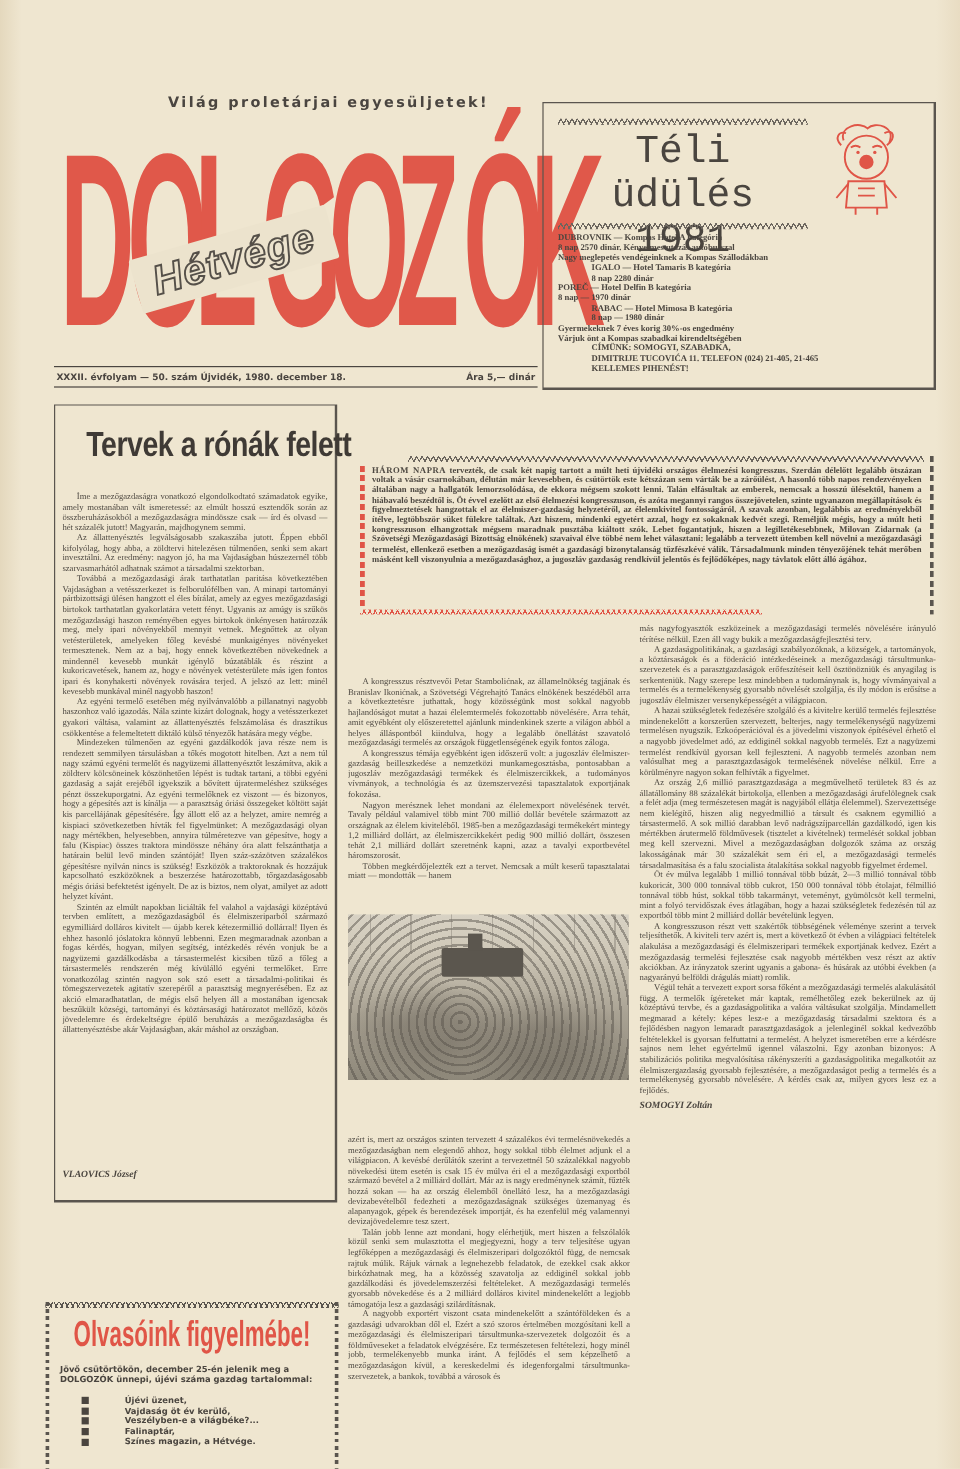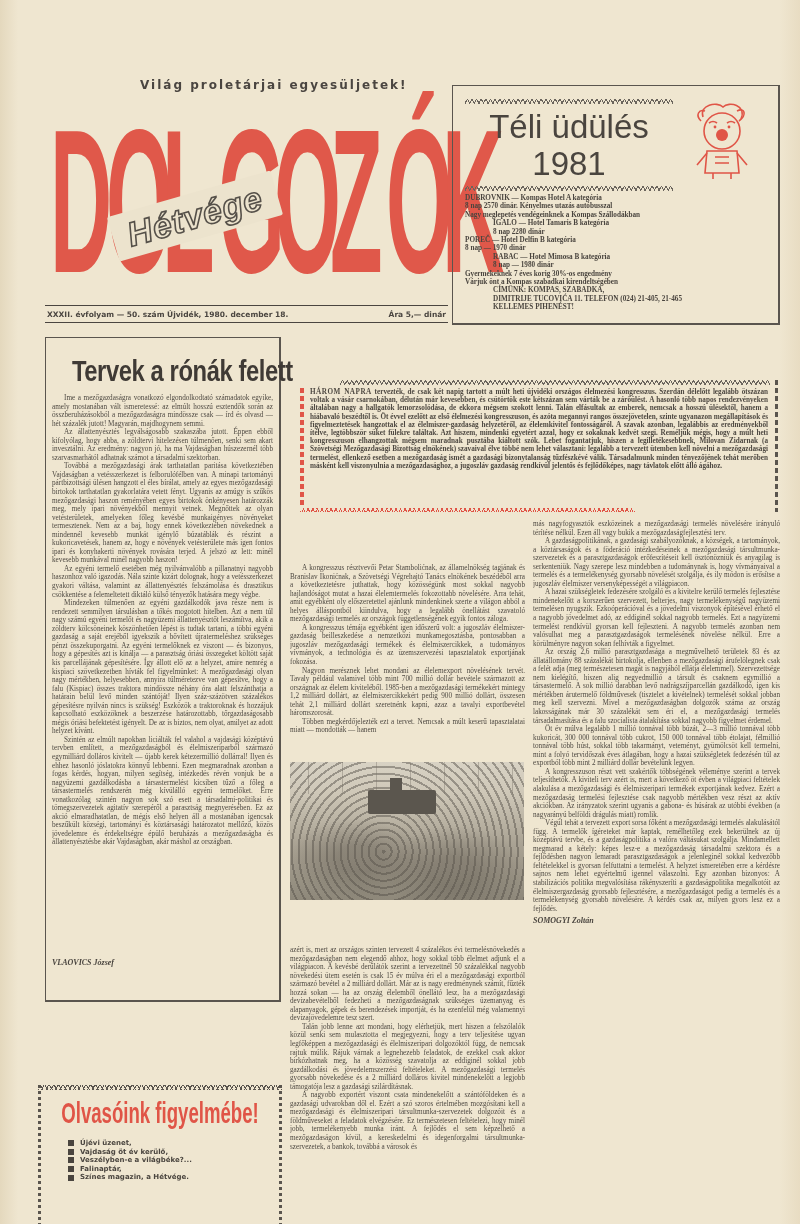--- a/index.html
+++ b/index.html
@@ -34,36 +34,36 @@
     font-family: "DejaVu Sans", sans-serif; font-size: 7.5px; font-weight: bold; color: #4a4540; padding: 0 2px; }
 
   
   .ad { position: absolute; left: 452px; top: 85px; width: 328px; height: 240px;
     border: 1px solid #5a554e; border-right-width: 2px; border-bottom-width: 2px; }
   .zig { height: 5px; background: repeating-linear-gradient(60deg, #6b655d 0 1px, transparent 1px 4px),
     repeating-linear-gradient(-60deg, #6b655d 0 1px, transparent 1px 4px); }
   .ad .zig.top { position: absolute; left: 12px; top: 13px; width: 208px; }
   .ad .zig.bot { position: absolute; left: 12px; top: 100px; width: 208px; }
   .ad-title { position: absolute; left: 12px; top: 22px; width: 208px; text-align: center;
-    font-family: Liberation Sans, sans-serif; font-size: 33px; line-height: 37px; color: #4a453f; }
+    font-family: Liberation Mono, monospace; font-size: 33px; line-height: 37px; color: #4a453f; }
   .mascot { position: absolute; left: 236px; top: 15px; width: 66px; height: 80px; }
   .ad-body { position: absolute; left: 12px; top: 108px; width: 312px;
     font-family: "Liberation Serif", serif; font-size: 7.2px; line-height: 8.4px; font-weight: bold; color: #4a453f; }
   .ad-body .l { display: block; white-space: nowrap; }
   .ad-body .i { padding-left: 28px; }
 
   
   .left-article { position: absolute; left: 45px; top: 337px; width: 236px; height: 665px;
     border: 1px solid #5a554e; border-right-width: 2px; border-bottom-width: 2px; padding: 0 6px; }
   .left-article h1 { font-family: "Liberation Sans", sans-serif; font-weight: bold; font-size: 29px;
     color: #3f3a35; text-align: center; margin-top: 17px; transform: scaleX(0.82); transform-origin: center; white-space: nowrap; letter-spacing: -0.5px; }
   .body-text { font-family: "Liberation Serif", serif; font-size: 7.2px; line-height: 8.55px; color: #4e4942;
     text-align: justify; hyphens: auto; }
   .body-text p { text-indent: 12px; }
-  .left-article .body-text { margin-top: 6px; height: 560px; overflow: hidden; }
+  .left-article .body-text { margin-top: 22px; height: 560px; overflow: hidden; }
   .byline { font-style: italic; font-weight: bold; font-size: 8px; color: #4a453f; margin-top: 4px; }
 
   
   .main-headline { position: absolute; left: 290px; top: 338px; width: 490px; height: 40px;
     display: flex; align-items: flex-end; justify-content: space-between; }
   .main-headline .wav { width: 48px; height: 5px; margin-bottom: 8px; }
   .main-headline h2 { font-family: "Liberation Sans", sans-serif; font-weight: bold; font-size: 44px; line-height: 42px;
     color: #e05547; transform: scaleX(0.6); white-space: nowrap; letter-spacing: -1px; margin: 0 -120px; }
 
   
@@ -103,21 +103,21 @@
     background: repeating-linear-gradient(60deg, #5a554e 0 1px, transparent 1px 4px),
     repeating-linear-gradient(-60deg, #5a554e 0 1px, transparent 1px 4px); }
   .notice .frame-t { top: 0; } .notice .frame-b { bottom: 0; }
   .notice .frame-l, .notice .frame-r { position: absolute; top: 0; width: 3px; height: 100%;
     background: repeating-linear-gradient(180deg, #5a554e 0 3px, transparent 3px 6px); }
   .notice .frame-l { left: 0; } .notice .frame-r { right: 0; }
   .notice h3 { font-family: "Liberation Sans", sans-serif; font-weight: bold; font-size: 30px; line-height: 36px; color: #e05547;
     text-align: center; transform: scaleX(0.62); white-space: nowrap; margin: 4px -60px 0; }
   .notice .intro { font-family: "DejaVu Sans", sans-serif; font-size: 7px; line-height: 9px; font-weight: bold; color: #4a453f; margin: 6px 4px 0; }
   .notice ul { list-style: none; margin: 8px 0 0 22px; }
-  .notice li { font-family: "DejaVu Sans", sans-serif; font-size: 7px; line-height: 8.6px; font-weight: bold; color: #4a453f; display: flex; align-items: center; }
+  .notice li { font-family: "DejaVu Sans", sans-serif; font-size: 7px; line-height: 8.6px; font-weight: bold; color: #4a453f; display: flex; align-items: center; gap: 24px; }
   .notice li .sq { width: 6px; height: 6px; background: #4a453f; margin-right: 6px; flex: none; }
 </style>
 </head>
 <body>
 
 <div class="page">
 
   <div class="slogan">Világ proletárjai egyesüljetek!</div>
   <div class="masthead">
     <div class="masthead-title">
@@ -166,21 +166,21 @@
       <span class="l">8 nap 2570 dinár. Kényelmes utazás autóbusszal</span>
       <span class="l">Nagy meglepetés vendégeinknek a Kompas Szállodákban</span>
       <span class="l i">IGALO — Hotel Tamaris B kategória</span>
       <span class="l i">8 nap 2280 dinár</span>
       <span class="l">POREČ — Hotel Delfin B kategória</span>
       <span class="l">8 nap — 1970 dinár</span>
       <span class="l i">RABAC — Hotel Mimosa B kategória</span>
       <span class="l i">8 nap — 1980 dinár</span>
       <span class="l">Gyermekeknek 7 éves korig 30%-os engedmény</span>
       <span class="l">Várjuk önt a Kompas szabadkai kirendeltségében</span>
-      <span class="l i">CÍMÜNK: KOMPAS, SZABADKA,</span>
+      <span class="l i">CÍMÜNK: SOMOGYI, SZABADKA,</span>
       <span class="l i">DIMITRIJE TUCOVIĆA 11. TELEFON (024) 21-405, 21-465</span>
       <span class="l i">KELLEMES PIHENÉST!</span>
     </div>
   </div>
 
   <div class="left-article">
     <h1>Tervek a rónák felett</h1>
     <div class="body-text">
       <p>Íme a mezőgazdaságra vonatkozó elgondolkodtató számadatok egyike, amely mostanában vált ismeretessé: az elmúlt hosszú esztendők során az összberuházásokból a mezőgazdaságra mindössze csak — írd és olvasd — hét százalék jutott! Magyarán, majdhogynem semmi.</p>
       <p>Az állattenyésztés legválságosabb szakaszába jutott. Éppen ebből kifolyólag, hogy abba, a zöldtervi hitelezésen túlmenően, senki sem akart invesztálni. Az eredmény: nagyon jó, ha ma Vajdaságban húszezernél több szarvasmarhától adhatnak számot a társadalmi szektorban.</p>
@@ -230,20 +230,21 @@
     <p>Végül tehát a tervezett export sorsa főként a mezőgazdasági termelés alakulásától függ. A termelők ígéreteket már kaptak, remélhetőleg ezek bekerülnek az új középtávú tervbe, és a gazdaságpolitika a valóra váltásukat szolgálja. Mindamellett megmarad a kétely: képes lesz-e a mezőgazdaság társadalmi szektora és a fejlődésben nagyon lemaradt parasztgazdaságok a jelenleginél sokkal kedvezőbb feltételekkel is gyorsan felfuttatni a termelést. A helyzet ismeretében erre a kérdésre sajnos nem lehet egyértelmű igennel válaszolni. Egy azonban bizonyos: A stabilizációs politika megvalósítása rákényszeríti a gazdaságpolitika megalkotóit az élelmiszergazdaság gyorsabb fejlesztésére, a mezőgazdaságot pedig a termelés és a termelékenység gyorsabb növelésére. A kérdés csak az, milyen gyors lesz ez a fejlődés.</p>
     <div class="byline">SOMOGYI Zoltán</div>
   </div>
 
   <div class="notice">
     <div class="frame-t"></div>
     <div class="frame-b"></div>
     <div class="frame-l"></div>
     <div class="frame-r"></div>
     <h3>Olvasóink figyelmébe!</h3>
+    <div class="intro">Jövő csütörtökön, december 25-én jelenik meg a DOLGOZÓK ünnepi, újévi száma gazdag tartalommal:</div>
     <ul>
       <li>
           <span class="sq"></span>
           <span>Újévi üzenet,</span>
         </li>
       <li>
           <span class="sq"></span>
           <span>Vajdaság öt év kerülő,</span>
         </li>
       <li>

